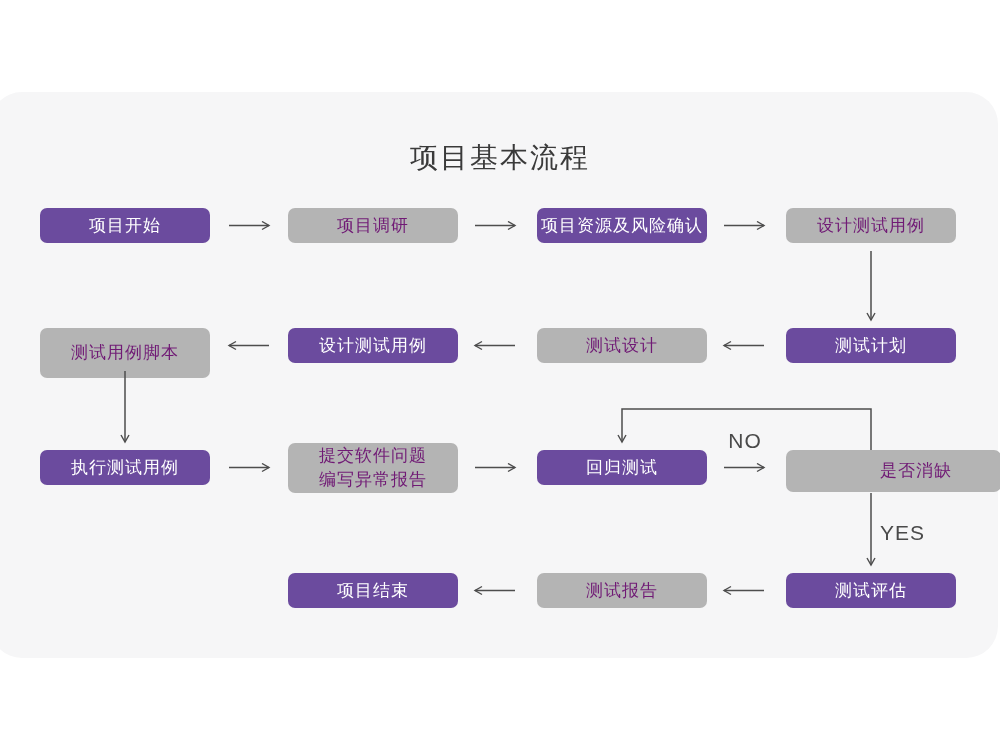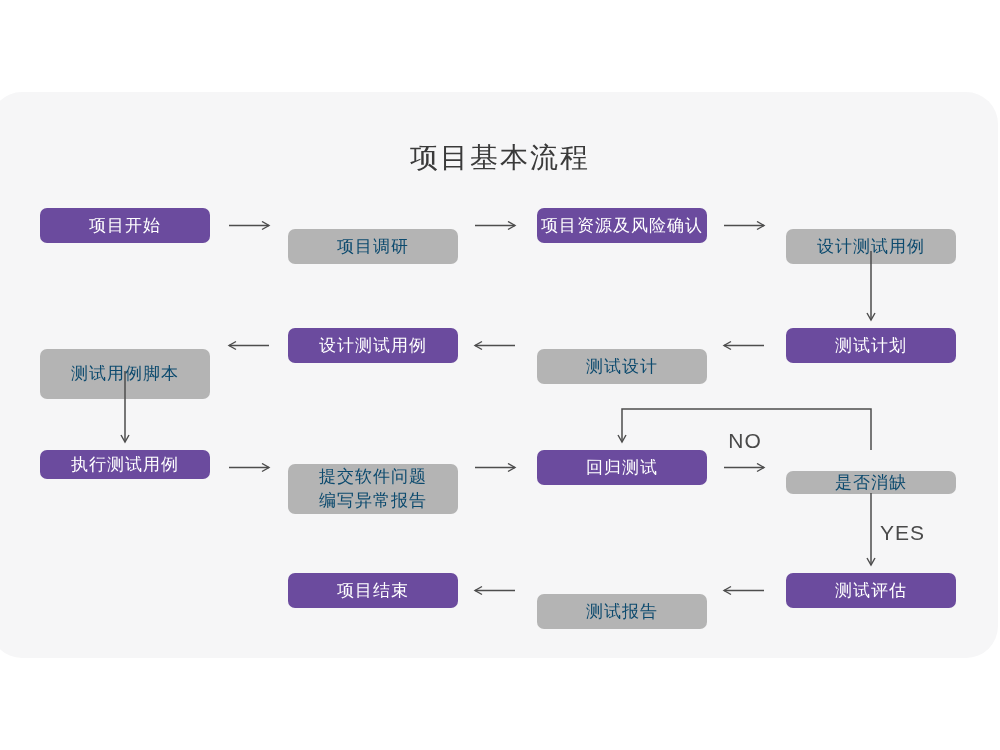--- a/index.html
+++ b/index.html
@@ -15,21 +15,21 @@
     position: absolute; left: 0; top: 139px; width: 1000px;
     text-align: center; font-size: 28px; letter-spacing: 2px;
     color: #3a3a3a; font-weight: 500;
   }
   .node {
     position: absolute; display: flex; align-items: center; justify-content: center;
     border-radius: 7px; font-size: 17px; text-align: center;
     letter-spacing: 1px; white-space: pre-line; line-height: 1.4;
   }
   .node.purple { background: #6B4B9E; color: #ffffff; }
-  .node.gray   { background: #B4B4B4; color: #0c4a6e; margin-top: 21px; }
+  .node.gray   { background: #B4B4B4; color: #701a75; }
   .connectors { position: absolute; left: 0; top: 0; pointer-events: none; }
   .edge-label {
     position: absolute; font-size: 21px; color: #4a4a4a; letter-spacing: 1px;
   }
   #label-no  { left: 715px; top: 417px; width: 60px; text-align: center; margin-top: 12px; }
   #label-yes { left: 880px; top: 521px; }
 </style>
 </head>
 <body>
 
@@ -40,25 +40,25 @@
 <div class="node purple" style="left:40px;  top:208px; width:170px; height:35px;border-radius:7px;">项目开始</div>
 <div class="node gray" style="left:288px; top:208px; width:170px; height:35px;">项目调研</div>
 <div class="node purple" style="left:537px; top:208px; width:170px; height:35px;">项目资源及风险确认</div>
 <div class="node gray" style="left:786px; top:208px; width:170px; height:35px;">设计测试用例</div>
 
 <div class="node purple" style="left:786px; top:328px; width:170px; height:35px;">测试计划</div>
 <div class="node gray" style="left:537px; top:328px; width:170px; height:35px;text-align:right;">测试设计</div>
 <div class="node purple" style="left:288px; top:328px; width:170px; height:35px;">设计测试用例</div>
 <div class="node gray" style="left:40px;  top:328px; width:170px; height:50px;">测试用例脚本</div>
 
-<div class="node purple" style="left:40px;  top:450px; width:170px; height:29px;">执行测试用例</div>
+<div class="node purple" style="left:40px;  top:450px; width:170px; height:35px;">执行测试用例</div>
 <div class="node gray" style="left:288px; top:443px; width:170px; height:50px;">提交软件问题
 编写异常报告</div>
 <div class="node purple" style="left:537px; top:450px; width:170px; height:35px;">回归测试</div>
-<div class="node gray" style="left:786px; top:450px; width:170px; height:23px;">是否消缺</div>
+<div class="node gray" style="left:786px; top:450px; width:170px; height:42px;padding-left:45px;">是否消缺</div>
 
 <div class="node purple" style="left:786px; top:573px; width:170px; height:35px;">测试评估</div>
 <div class="node gray" style="left:537px; top:573px; width:170px; height:35px;">测试报告</div>
 <div class="node purple" style="left:288px; top:573px; width:170px; height:35px;">项目结束</div>
 
 <svg class="connectors" width="1000" height="750" viewBox="0 0 1000 750">
   <defs>
     <marker id="chev" markerWidth="11" markerHeight="12" refX="8" refY="5" orient="auto" markerUnits="userSpaceOnUse">
       <path d="M1,1 L8,5 L1,9" fill="none" stroke="#4d4d4d" stroke-width="1.4"></path>
     </marker>

